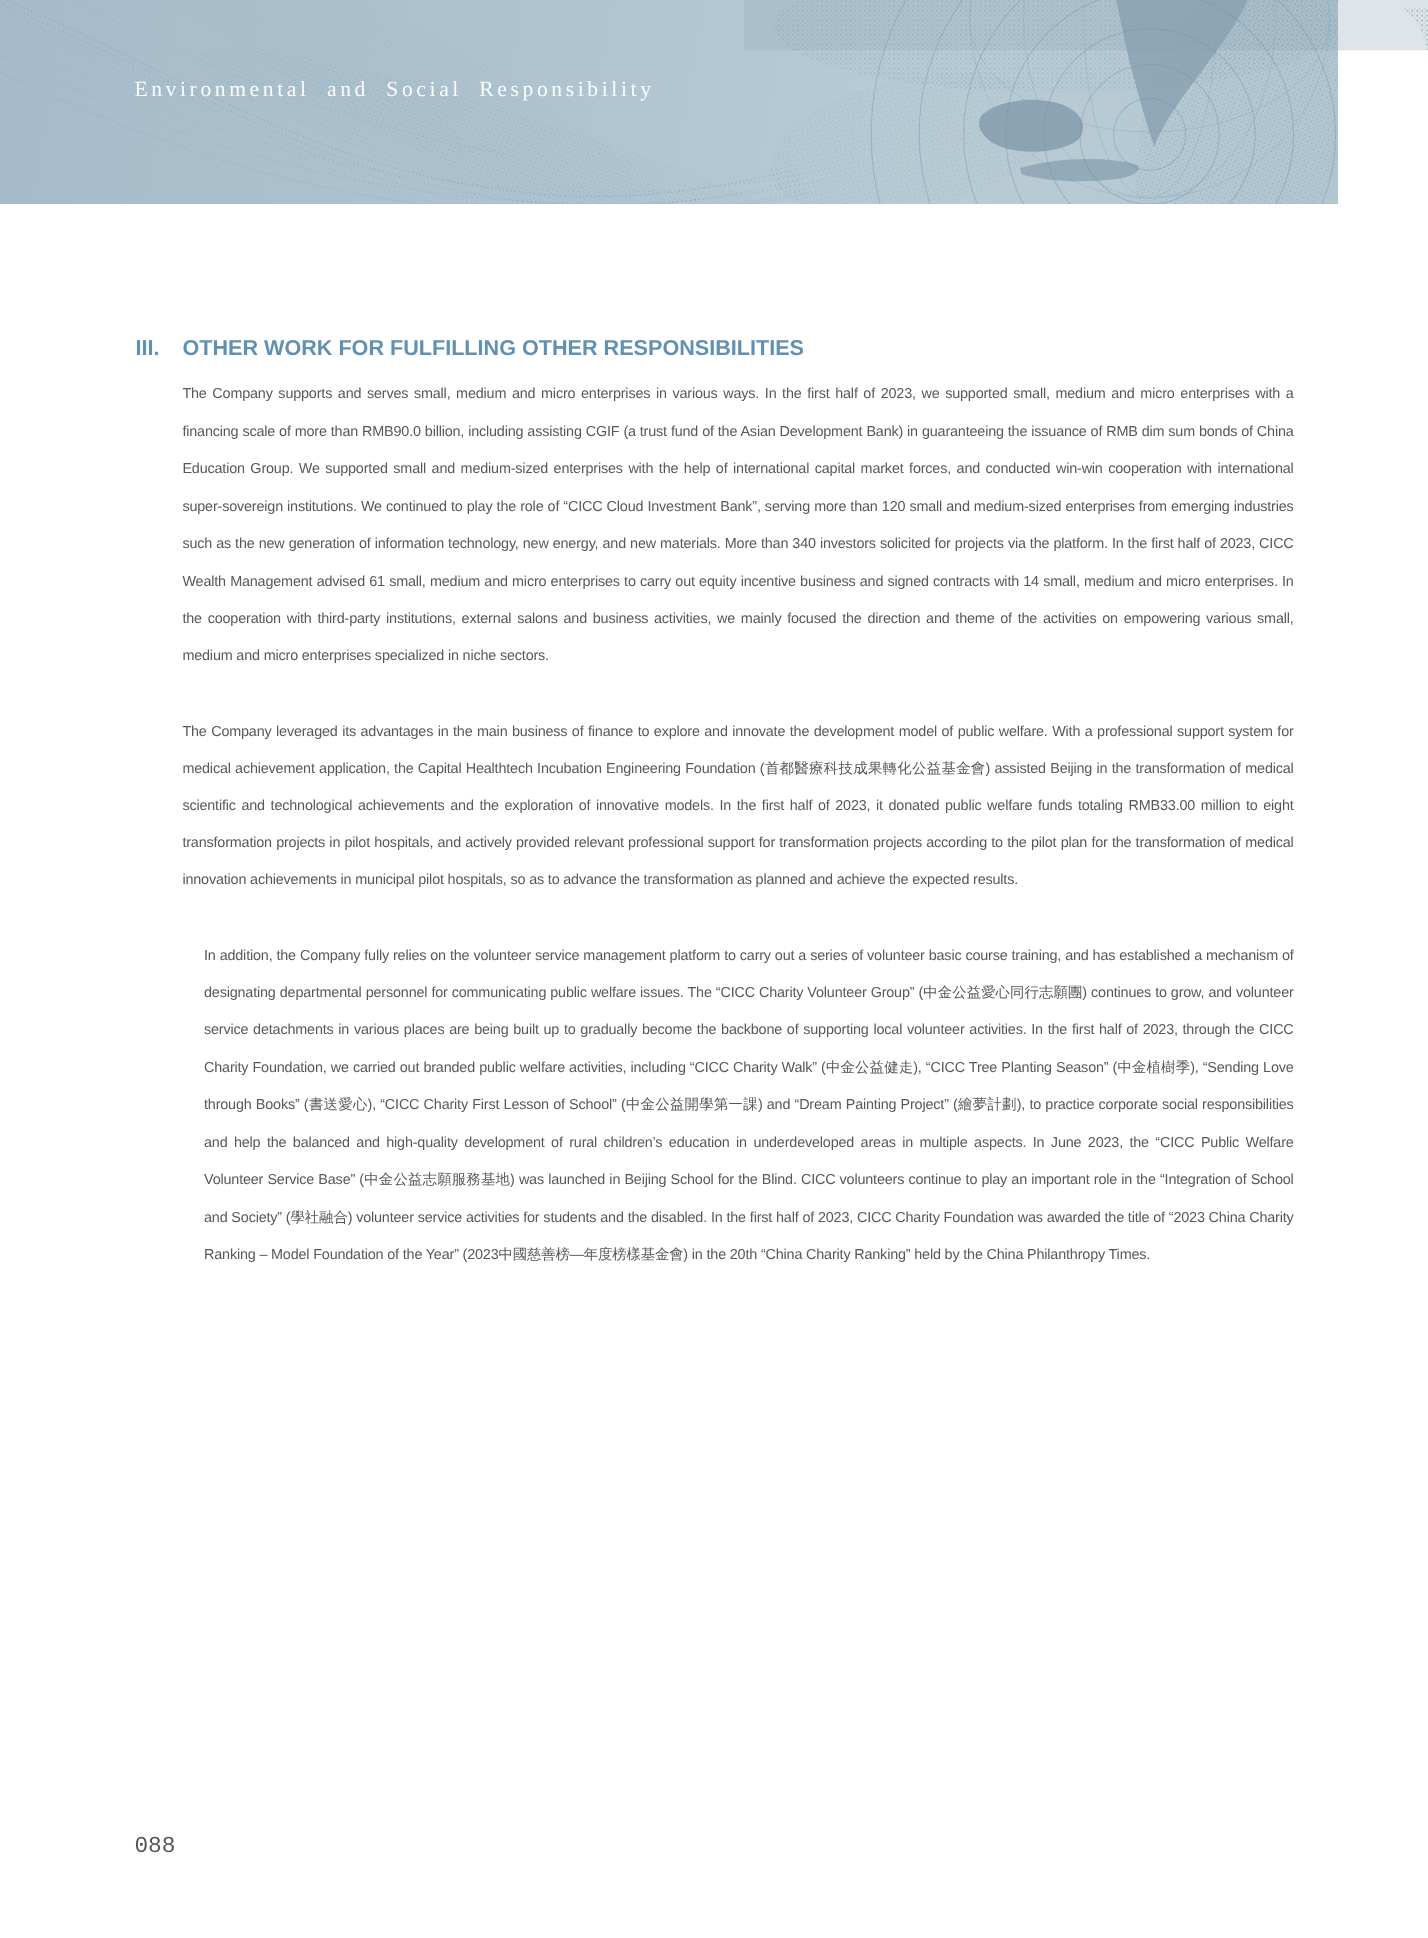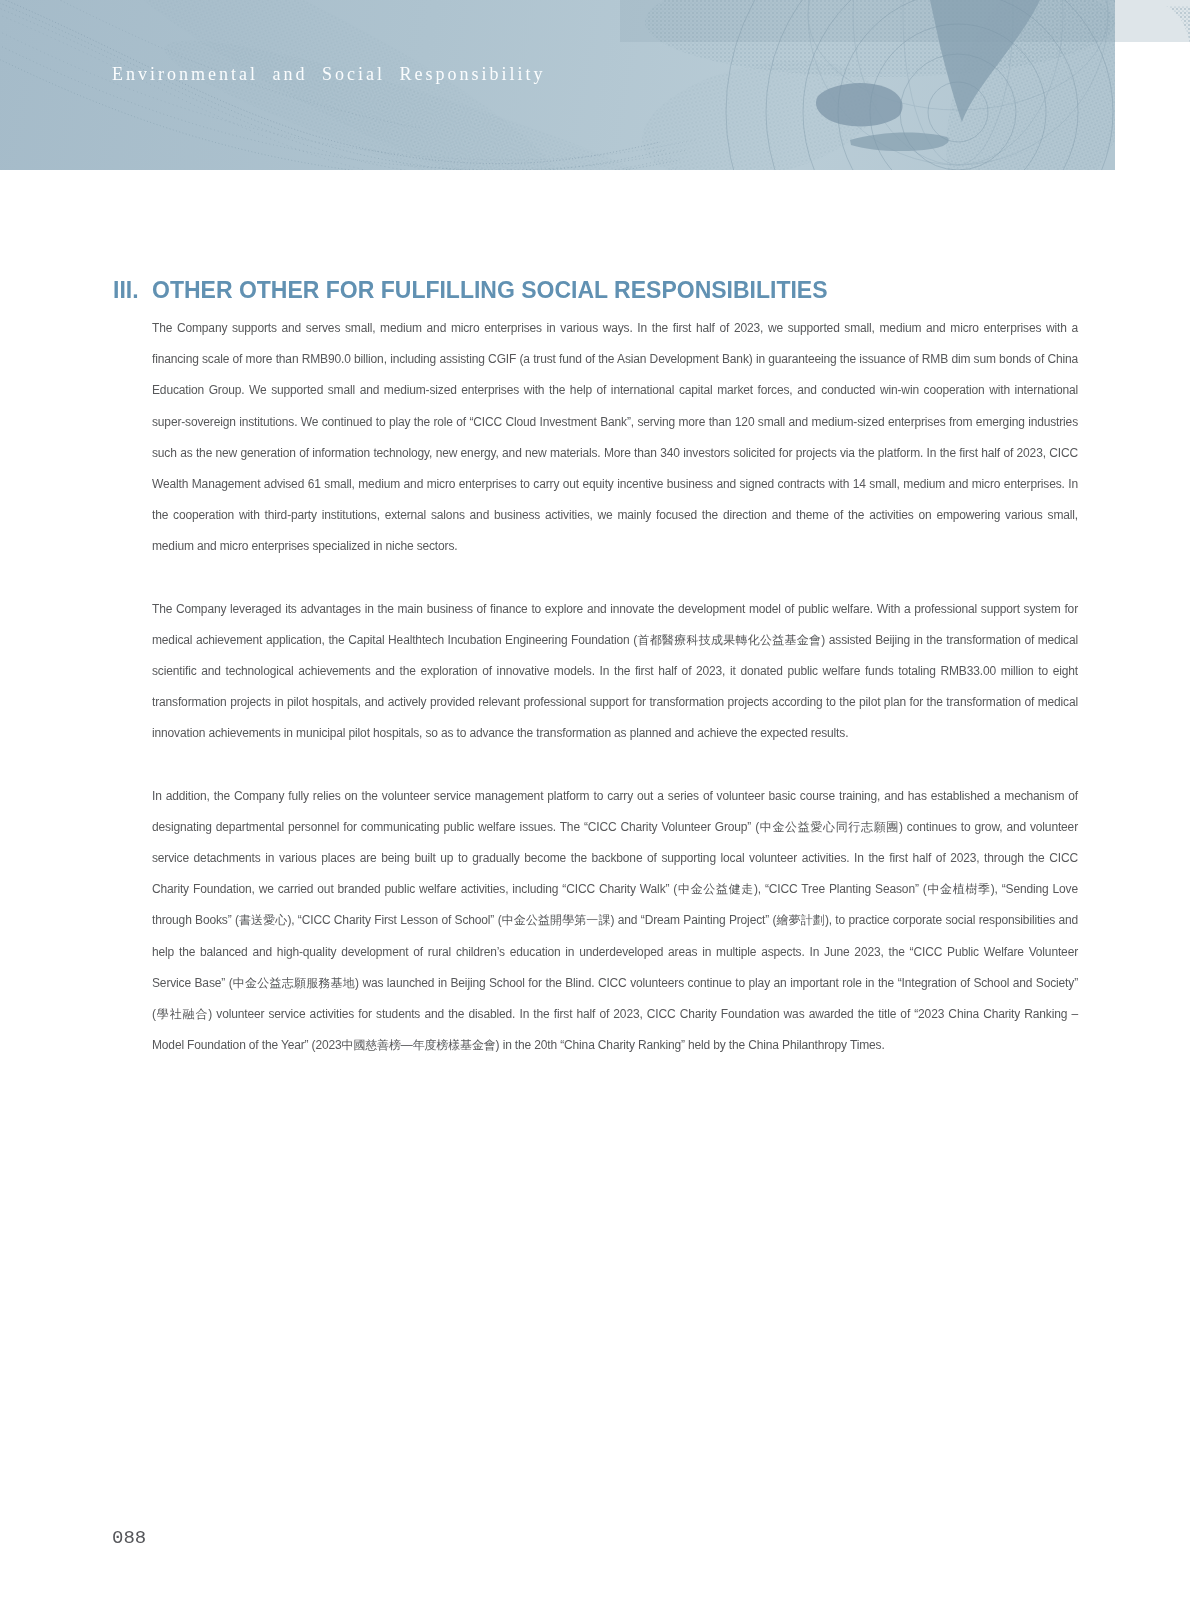--- a/index.html
+++ b/index.html
@@ -33,32 +33,32 @@
     font-family: "Liberation Serif", "DejaVu Serif", serif;
     font-weight: 400; font-size: 18px; line-height: 24px;
     letter-spacing: 3px; word-spacing: 7px;
     color: #fbfdfe; white-space: nowrap;
   }
 
   
   .section-head {
     position: absolute; left: 113px; top: 276px; width: 970px;
     display: flex; align-items: baseline;
-    color: #6191b2; font-weight: 700; font-size: 23px; line-height: 28px;
+    color: #6191b2; font-weight: 700; font-size: 18px; line-height: 28px;
   }
   .sec-num { flex: none; width: 39px; }
 
   
   .body-copy {
     position: absolute; left: 152px; top: 313px; width: 926px;
     color: #57585a; font-size: 12px; line-height: 31.2px;
     letter-spacing: -0.15px; text-align: justify;
   }
   .body-copy p { margin: 0 0 31px 0; }
-  .body-copy p:last-child { margin-bottom: 0; }
+  .body-copy p:last-child { margin-bottom: 0; margin-left: 18px; }
 
   
   .page-num {
     position: absolute; left: 112px; top: 1527px;
     font-family: Liberation Mono, monospace;
     font-size: 19px; color: #55565a;
   }
 </style>
 </head>
 <body>
@@ -125,21 +125,21 @@
       </g>
 
       <path d="M1166,6 C1178,12 1186,24 1190,44 L1190,6 Z" fill="url(#dots)" opacity="0.85"></path>
     </svg>
 
     <h1 class="banner-title">Environmental and Social Responsibility</h1>
   </header>
 
   <div class="section-head">
     <span class="sec-num">III.</span>
-    <span class="sec-title">OTHER OTHER FOR FULFILLING SOCIAL RESPONSIBILITIES</span>
+    <span class="sec-title">OTHER WORK FOR FULFILLING OTHER RESPONSIBILITIES</span>
   </div>
 
   <main class="body-copy">
     <p>The Company supports and serves small, medium and micro enterprises in various ways. In the first half of 2023, we supported small, medium and micro enterprises with a financing scale of more than RMB90.0 billion, including assisting CGIF (a trust fund of the Asian Development Bank) in guaranteeing the issuance of RMB dim sum bonds of China Education Group. We supported small and medium-sized enterprises with the help of international capital market forces, and conducted win-win cooperation with international super-sovereign institutions. We continued to play the role of “CICC Cloud Investment Bank”, serving more than 120 small and medium-sized enterprises from emerging industries such as the new generation of information technology, new energy, and new materials. More than 340 investors solicited for projects via the platform. In the first half of 2023, CICC Wealth Management advised 61 small, medium and micro enterprises to carry out equity incentive business and signed contracts with 14 small, medium and micro enterprises. In the cooperation with third-party institutions, external salons and business activities, we mainly focused the direction and theme of the activities on empowering various small, medium and micro enterprises specialized in niche sectors.</p>
     <p>The Company leveraged its advantages in the main business of finance to explore and innovate the development model of public welfare. With a professional support system for medical achievement application, the Capital Healthtech Incubation Engineering Foundation (首都醫療科技成果轉化公益基金會) assisted Beijing in the transformation of medical scientific and technological achievements and the exploration of innovative models. In the first half of 2023, it donated public welfare funds totaling RMB33.00 million to eight transformation projects in pilot hospitals, and actively provided relevant professional support for transformation projects according to the pilot plan for the transformation of medical innovation achievements in municipal pilot hospitals, so as to advance the transformation as planned and achieve the expected results.</p>
     <p>In addition, the Company fully relies on the volunteer service management platform to carry out a series of volunteer basic course training, and has established a mechanism of designating departmental personnel for communicating public welfare issues. The “CICC Charity Volunteer Group” (中金公益愛心同行志願團) continues to grow, and volunteer service detachments in various places are being built up to gradually become the backbone of supporting local volunteer activities. In the first half of 2023, through the CICC Charity Foundation, we carried out branded public welfare activities, including “CICC Charity Walk” (中金公益健走), “CICC Tree Planting Season” (中金植樹季), “Sending Love through Books” (書送愛心), “CICC Charity First Lesson of School” (中金公益開學第一課) and “Dream Painting Project” (繪夢計劃), to practice corporate social responsibilities and help the balanced and high-quality development of rural children’s education in underdeveloped areas in multiple aspects. In June 2023, the “CICC Public Welfare Volunteer Service Base” (中金公益志願服務基地) was launched in Beijing School for the Blind. CICC volunteers continue to play an important role in the “Integration of School and Society” (學社融合) volunteer service activities for students and the disabled. In the first half of 2023, CICC Charity Foundation was awarded the title of “2023 China Charity Ranking – Model Foundation of the Year” (2023中國慈善榜—年度榜樣基金會) in the 20th “China Charity Ranking” held by the China Philanthropy Times.</p>
   </main>
 
   <footer>
     <span class="page-num">088</span>

